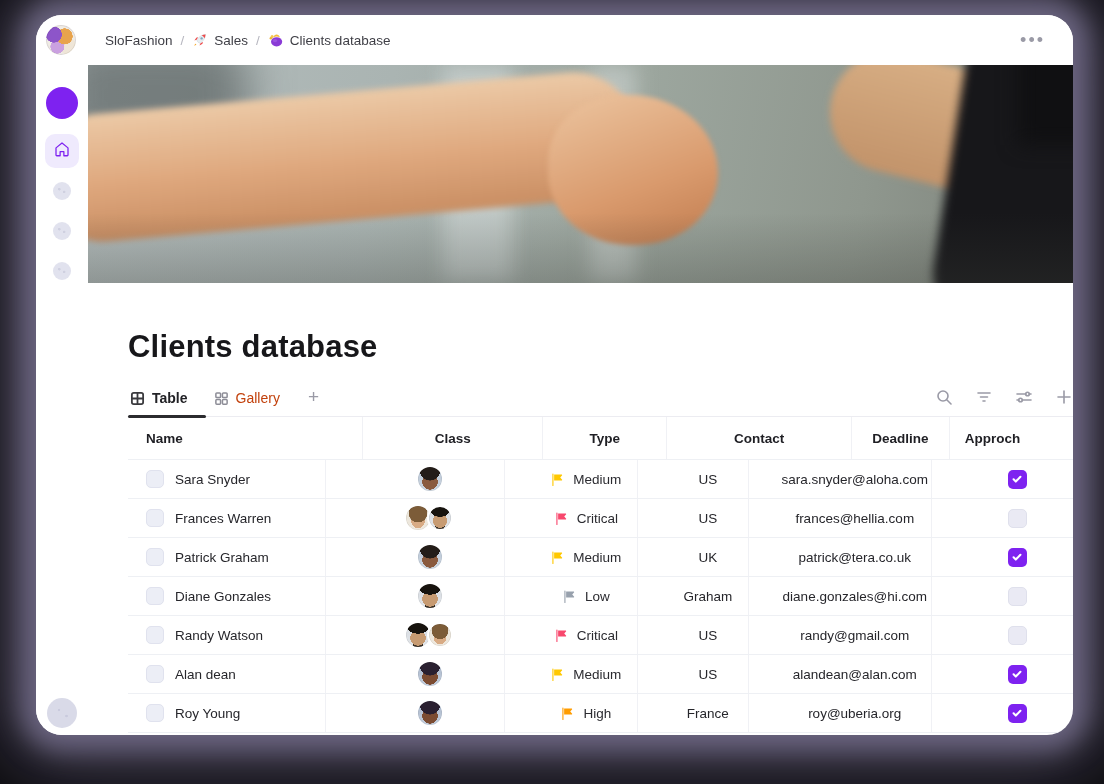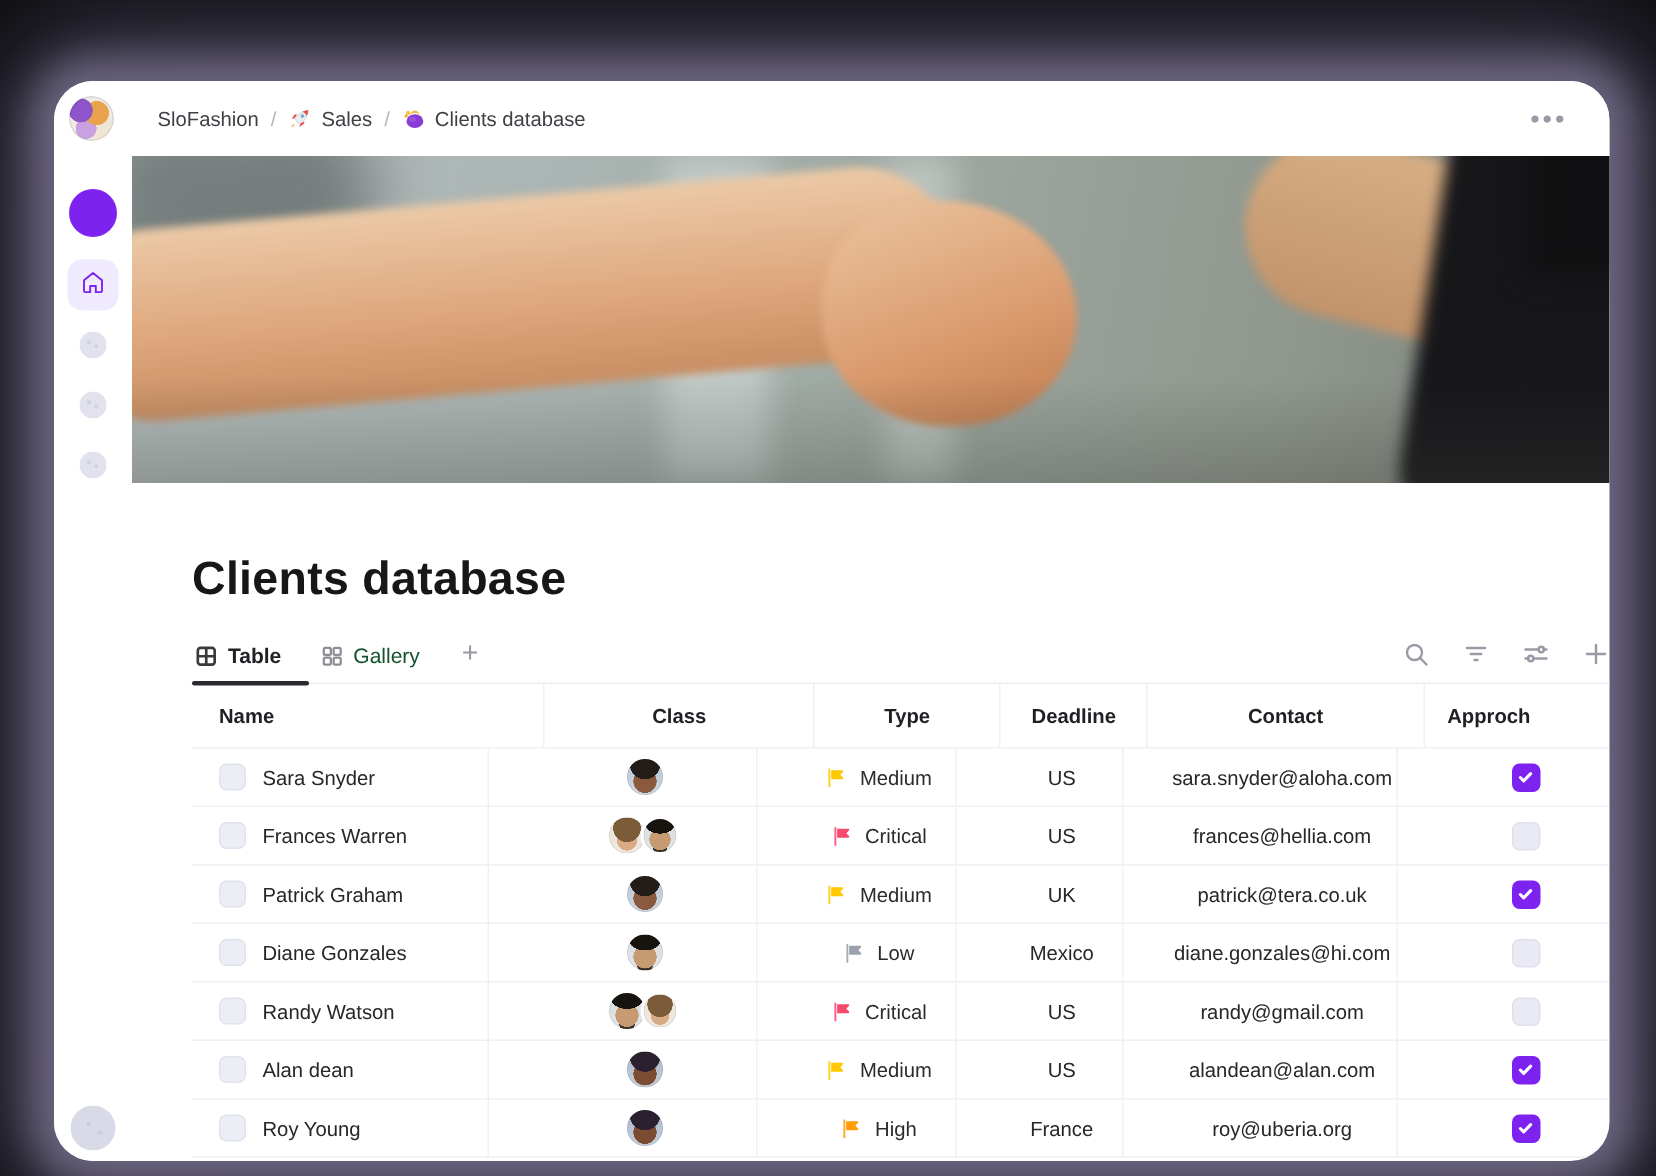--- a/index.html
+++ b/index.html
@@ -4,21 +4,20 @@
 <style>
   * { margin:0; padding:0; box-sizing:border-box; }
   html,body { width:1104px; height:784px; background:#050507; overflow:hidden;
     font-family:"Liberation Sans", sans-serif; }
 
   
   .window {
     position:absolute; left:36px; top:15px; width:1037px; height:720px;
     background:#ffffff; border-radius:26px; overflow:hidden;
     box-shadow:0 0 26px 16px #6b6580, 0 0 90px 48px rgba(107,101,128,.55);
-    margin-top:39px;
   }
 
   
   .sidebar { position:absolute; left:0; top:0; width:52px; height:100%; background:#fff; z-index:5; }
   .ws-avatar { position:absolute; left:10px; top:10px; width:30px; height:30px; border-radius:50%;
     background:
       radial-gradient(circle at 26% 32%, #8d55c9 0 26%, transparent 27%),
       radial-gradient(circle at 62% 38%, #e8a34c 0 30%, transparent 31%),
       radial-gradient(circle at 38% 72%, #caa0e0 0 24%, transparent 25%),
       radial-gradient(circle at 74% 72%, #efe6d8 0 26%, transparent 27%),
@@ -72,21 +71,21 @@
   .h-shade-b { left:0; bottom:-20px; width:100%; height:90px;
     background:linear-gradient(180deg,transparent,rgba(58,60,55,.38)); }
 
   
   .content { position:absolute; left:52px; top:268px; width:985px; }
   .page-title { margin:46px 0 0 40px; font-size:31px; font-weight:800; color:#17171a; letter-spacing:.2px; }
 
   .viewbar { display:flex; align-items:flex-end; margin:18px 0 0 40px; height:34px;
     border-bottom:1px solid #ececf1; width:945px; position:relative; }
   .vtab { display:flex; align-items:center; gap:7px; font-size:14px; padding:6px 2px 10px;
-    margin-right:22px; cursor:pointer; color:#14532d; }
+    margin-right:22px; cursor:pointer; color:#c2410c; }
   .vtab svg { width:15px; height:15px; stroke:#8d8d97; fill:none; stroke-width:1.6; }
   .vtab.active { color:#222226; font-weight:700;align-items:flex-end; }
   .vtab.active svg { stroke:#3a3a3e; stroke-width:1.9; }
   .tab-underline { position:absolute; left:0; bottom:-2px; width:78px; height:3px;
     background:#2b2b2f; border-radius:2px; }
   .add-view { color:#9a9aa6; font-size:19px; padding:0 4px 8px; cursor:pointer; }
   .view-tools { margin-left:auto; display:flex; align-items:center; gap:22px; padding-bottom:10px; }
   .tool { width:18px; height:18px; cursor:pointer; }
   .tool svg { width:18px; height:18px; stroke:#9a9aa6; fill:none; stroke-width:1.6; }
 
@@ -263,22 +262,22 @@
             </svg>
         </span>
       </div>
     </div>
 
     <div class="table">
       <div class="trow thead">
         <div class="cell c-name">Name</div>
         <div class="cell c-class">Class</div>
         <div class="cell c-type">Type</div>
+        <div class="cell c-contact">Contact</div>
         <div class="cell c-deadline">Deadline</div>
-        <div class="cell c-contact">Contact</div>
         <div class="cell c-approch">Approch</div>
       </div>
       <div class="tbody">
   <div class="trow">
     <div class="cell c-name">
       <span class="row-check"></span>
       <span class="row-name">Sara Snyder</span>
     </div>
     <div class="cell c-class">
               <div class="avatars">
@@ -381,21 +380,21 @@
               </div>
             </div>
     <div class="cell c-type">
       <svg class="flag" viewBox="0 0 16 16" style="color: rgb(152, 161, 173);">
         <path class="pole" d="M3.1 1.5c.4 0 .7.3.7.7v12.1a.7.7 0 0 1-1.4 0V2.2c0-.4.3-.7.7-.7z" fill="currentColor"></path>
         <path d="M4.4 2.6h7.9c.6 0 .9.7.5 1.1L10.9 5.8l1.9 2.1c.4.4.1 1.1-.5 1.1H4.4z" fill="currentColor"></path>
       </svg>
       <span class="type-label">Low</span>
     </div>
     <div class="cell c-deadline">
-              <span>Mexico</span>
+              <span>Graham</span>
             </div>
     <div class="cell c-contact">
               <span>diane.gonzales@hi.com</span>
             </div>
     <div class="cell c-approch">
       <span class="appr unchecked">
         
       </span>
     </div>
   </div>

